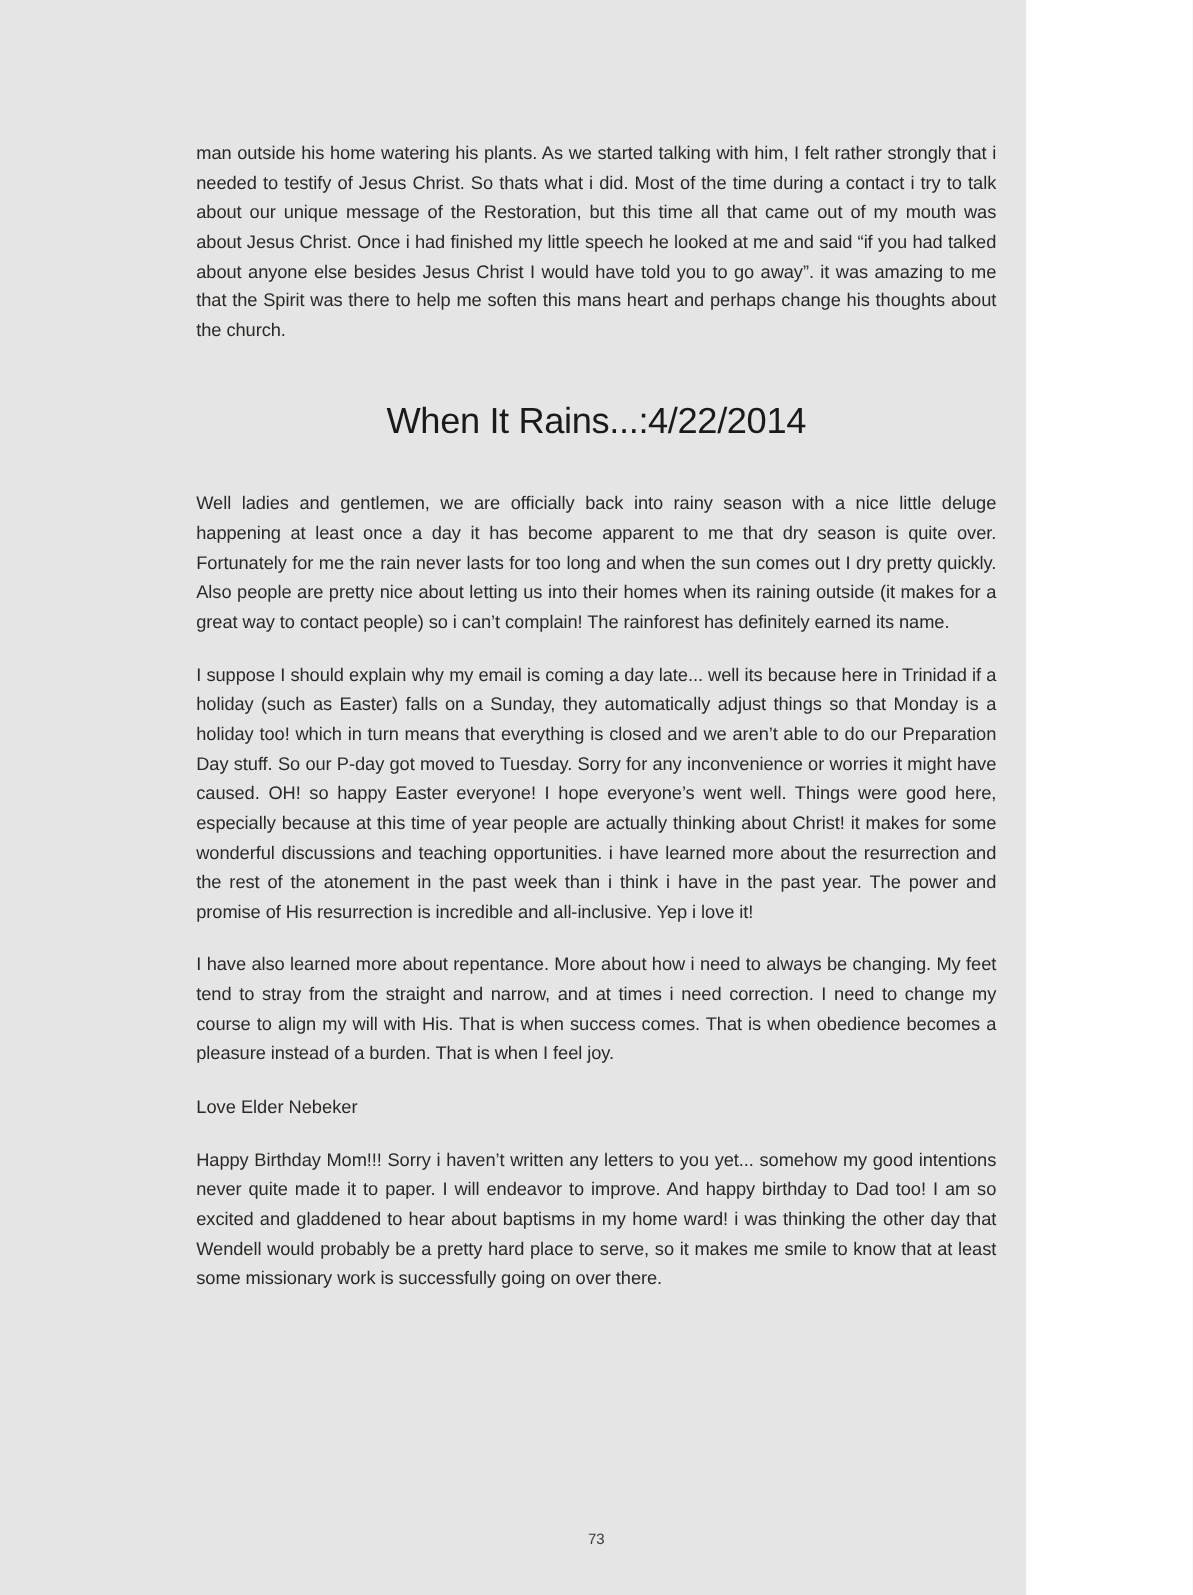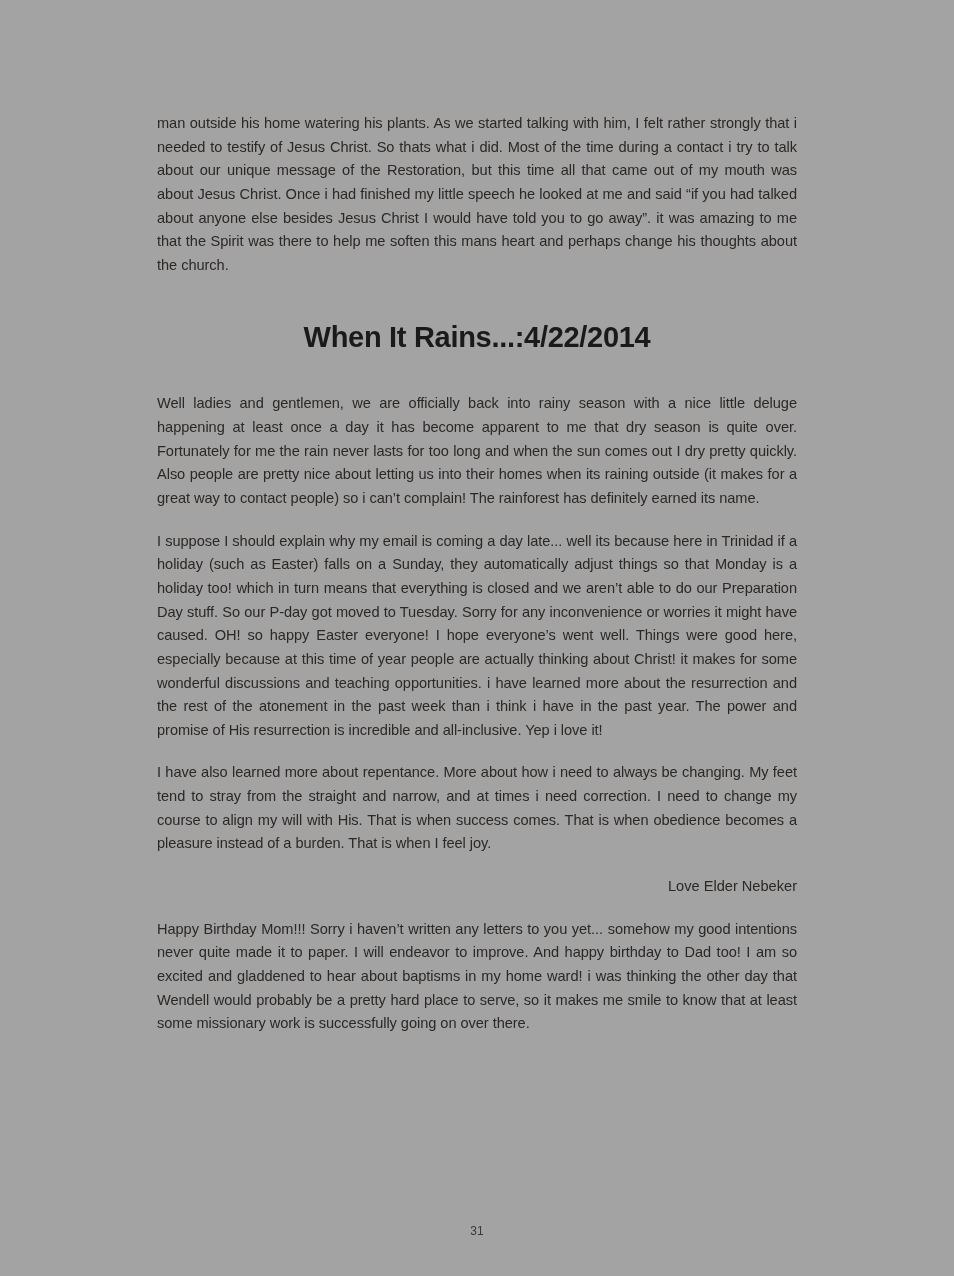--- a/index.html
+++ b/index.html
@@ -12,52 +12,52 @@
     height: 1276px;
     font-family: "Liberation Sans", sans-serif;
     color: #231f20;
     position: relative;
     overflow: hidden;
   }
   .page {
     position: absolute;
     left: 0;
     top: 0;
-    width: 954px;
+    width: 821px;
     height: 1276px;
-    background: #a3a3a3;
+    background: #e5e5e5;
   }
   .content {
     position: absolute;
     left: 157px;
     top: 112px;
     width: 640px;
   }
   p.body {
     margin: 0 0 19px 0;
     font-size: 14.6px;
     line-height: 1.62;
     text-align: justify;
     text-justify: inter-word;
     color: #2b2826;
     letter-spacing: -0.05px;
   }
   h1.chapter-title {
     font-size: 29px;
-    font-weight: bold;
+    font-weight: normal;
     text-align: center;
     margin: 44px 0 38px 0;
     letter-spacing: -0.3px;
     color: #1a1a1a;
   }
   p.signoff {
     margin: 0 0 19px 0;
     font-size: 14.6px;
     line-height: 1.62;
-    text-align: right;
+    text-align: left;
     color: #2b2826;
   }
   h3.subhead {
     font-size: 14.3px;
     font-weight: bold;
     margin: 0 0 17px 0;
     color: #231f20;
     letter-spacing: -0.05px;
   }
   .folio {
@@ -85,14 +85,14 @@
     <p class="body">I have also learned more about repentance. More about how i need to always be changing. My feet tend to stray from the straight and narrow, and at times i need correction. I need to change my course to align my will with His. That is when success comes. That is when obedience becomes a pleasure instead of a burden. That is when I feel joy.</p>
 
     <p class="signoff">Love Elder Nebeker</p>
 
 
     <p class="body">Happy Birthday Mom!!! Sorry i haven’t written any letters to you yet... somehow my good intentions never quite made it to paper. I will endeavor to improve. And happy birthday to Dad too! I am so excited and gladdened to hear about baptisms in my home ward! i was thinking the other day that Wendell would probably be a pretty hard place to serve, so it makes me smile to know that at least some missionary work is successfully going on over there.</p>
 
 
   </div>
 
-  <div class="folio">31</div>
+  <div class="folio">73</div>
 </div>
 
 </body></html>

